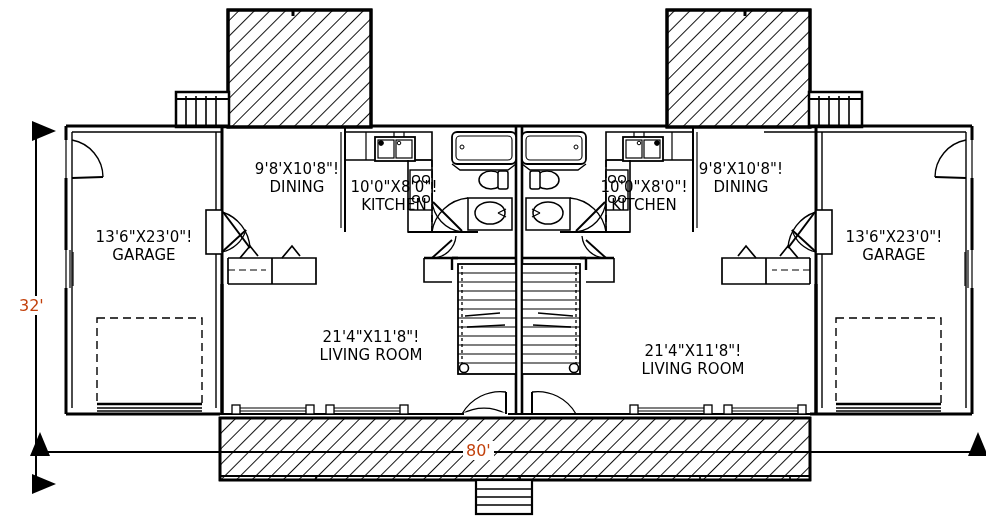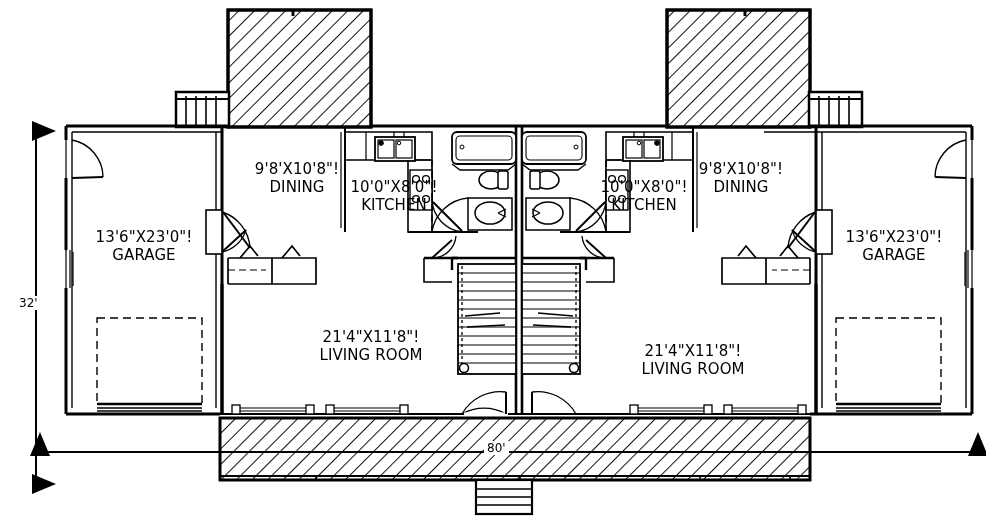--- a/index.html
+++ b/index.html
@@ -2,21 +2,21 @@
 <html><head>
 <meta charset="utf-8">
 <style>
   html,body{margin:0;padding:0;background:#ffffff;}
   body{font-family:"DejaVu Sans","Liberation Sans",sans-serif;}
   #plan{position:relative;width:986px;height:525px;background:#fff;overflow:hidden;}
   #plan svg{position:absolute;left:0;top:0;}
   .lbl{position:absolute;text-align:center;color:#000;font-size:15px;line-height:18px;
        letter-spacing:.1px;white-space:nowrap;font-family:"DejaVu Sans","Liberation Sans",sans-serif;}
   .lbl span{display:block;}
-  .dim{position:absolute;color:#000000;font-size:12px;background:#fff;padding:0 3px;
+  .dim{position:absolute;color:#c2410c;font-size:16px;background:#fff;padding:0 3px;
        font-family:"DejaVu Sans","Liberation Sans",sans-serif;}
 </style>
 </head>
 <body>
 
 <div id="plan">
 
 <svg width="986" height="525" viewBox="0 0 986 525">
   <defs>
     <pattern id="hatch45" width="11" height="11" patternUnits="userSpaceOnUse" patternTransform="rotate(45)">
@@ -350,15 +350,15 @@
   <span>10'0"X8'0"!</span>
   <span>KITCHEN</span>
 </div>
 
 <div class="lbl" style="left:600px;top:342px;width:186px;">
   <span>21'4"X11'8"!</span>
   <span>LIVING ROOM</span>
 </div>
 
 <div class="dim" style="left:16px;top:296px;">32'</div>
-<div class="dim" style="left:484px;top:441px;">80'</div>
+<div class="dim" style="left:463px;top:441px;">80'</div>
 
 </div>
 
 </body></html>

